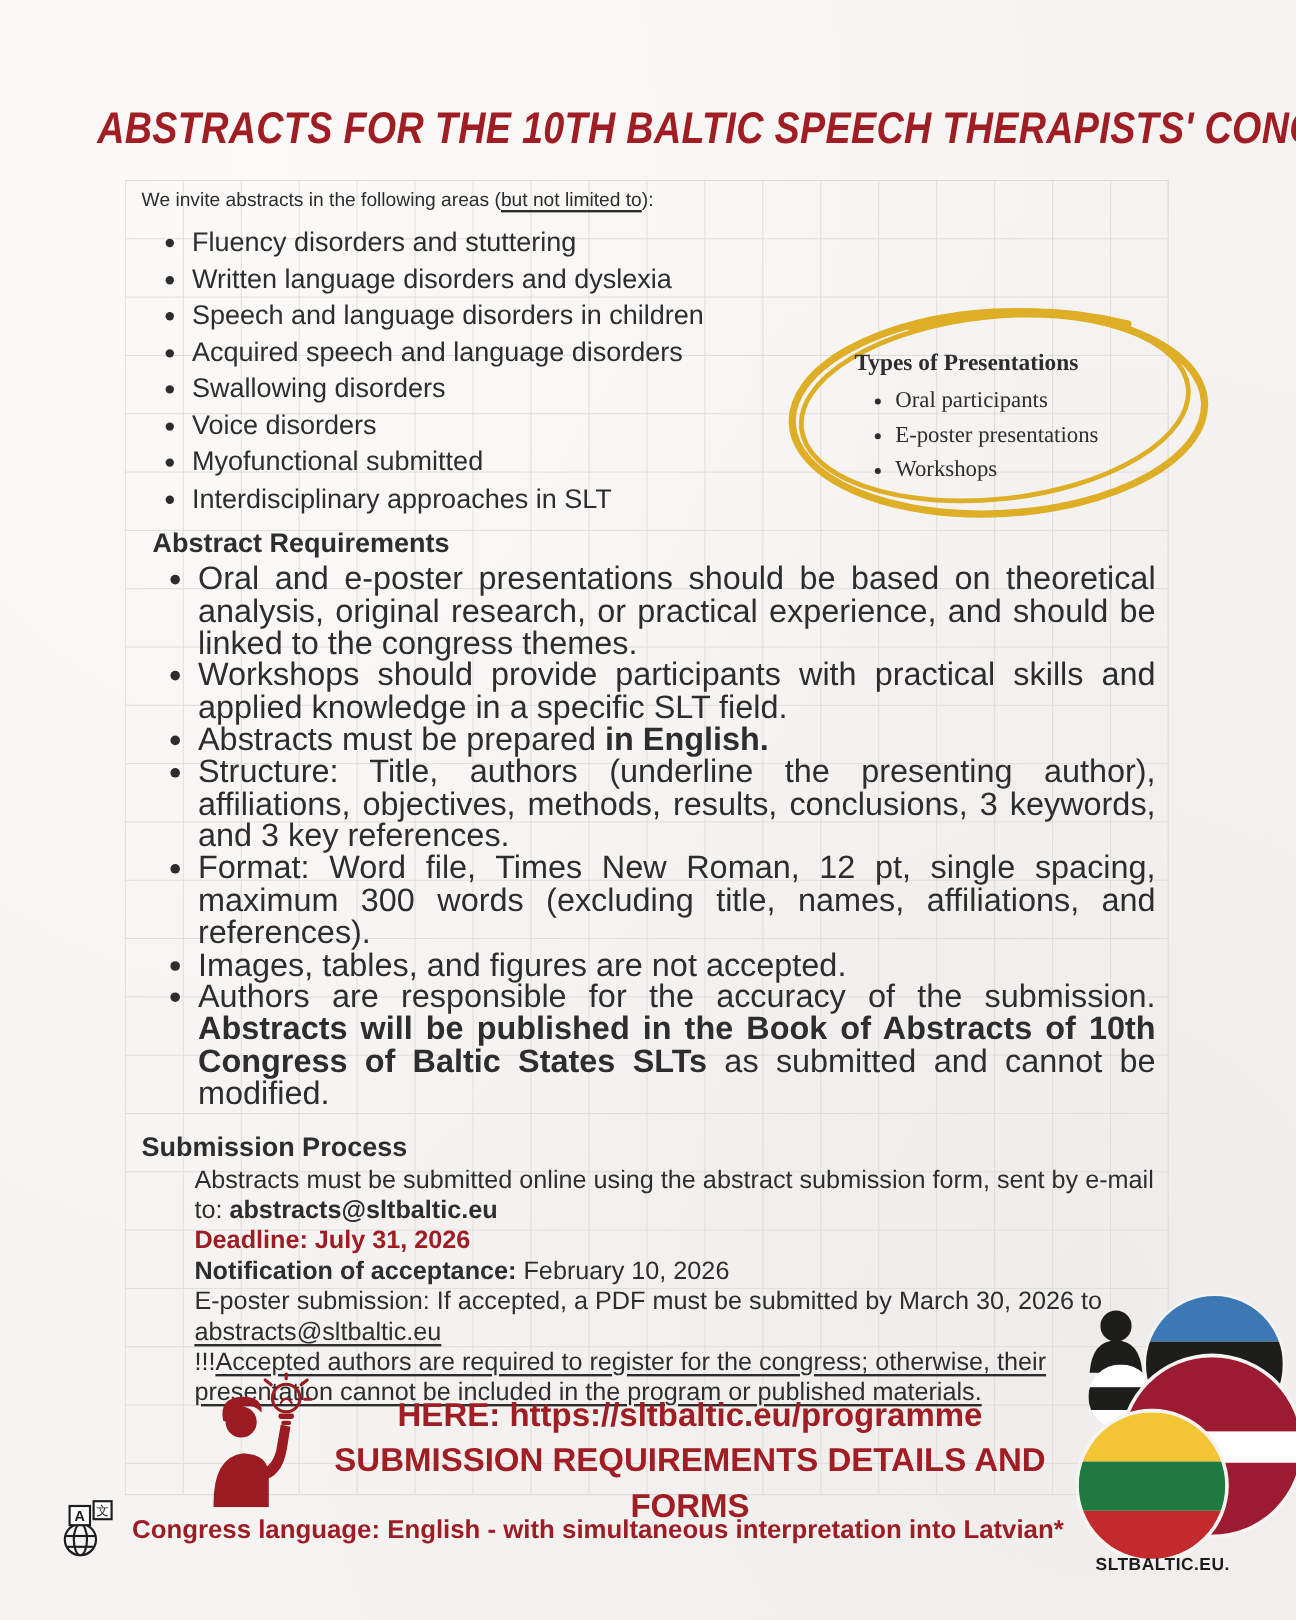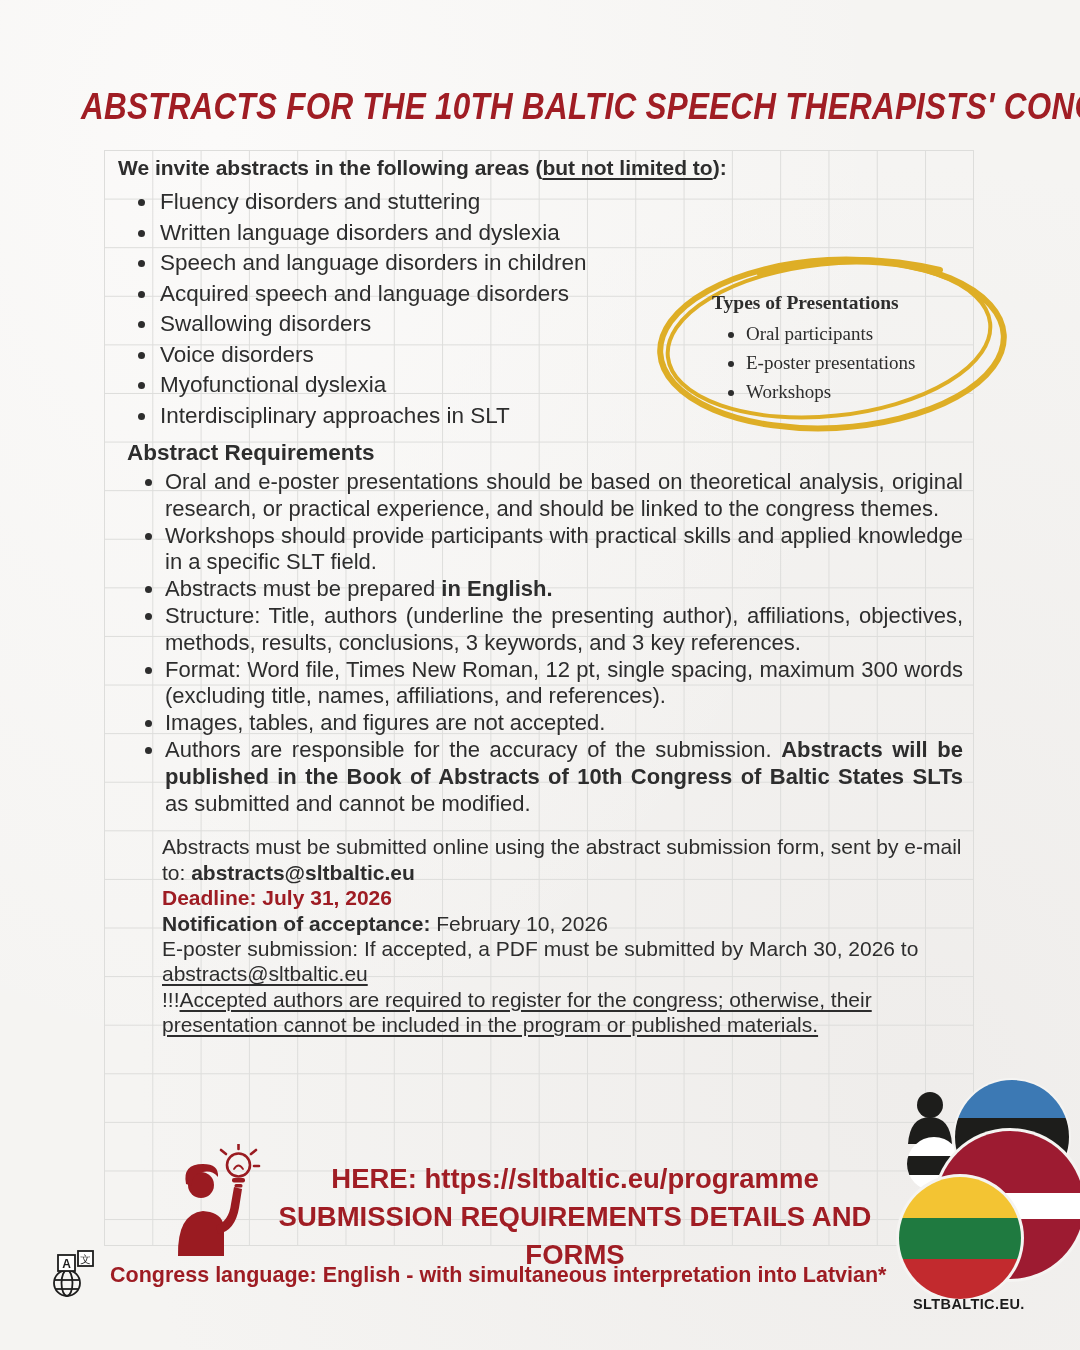--- a/index.html
+++ b/index.html
@@ -16,26 +16,26 @@
     color:#a01d24; white-space:nowrap; transform:scaleX(.85);
   }
   .sheet{
     position:absolute; left:104px; top:150px; width:869px; height:1095px;
     background-image:linear-gradient(#dddddb 1px, transparent 1px),
                      linear-gradient(90deg,#dddddb 1px, transparent 1px);
     background-size:48.3px 48.6px;
     border-right:1px solid #dddddb; border-bottom:1px solid #dddddb;
   }
   .content{position:absolute; left:118px; top:153px; width:845px;}
-  .areas-heading{font-size:21px; line-height:30px; font-weight:bold;}
+  .areas-heading{font-size:16px; line-height:30px; font-weight:normal;}
   ul.plain-list{margin:4px 0 0; padding-left:40px; font-size:22.5px; line-height:30.5px;}
   ul.plain-list li{padding-left:2px;}
   .req{margin-top:8px; padding-left:9px;}
   .section-heading{font-size:22.5px; line-height:28px; font-weight:bold;}
-  ul.req-list{margin:2px 0 17px; padding-left:38px; font-size:22px; line-height:26.8px; text-align:justify;}
+  ul.req-list{margin:2px 0 17px; padding-left:38px; font-size:27px; line-height:26.8px; text-align:justify;}
   .sub{margin-top:17px;}
   .sub-lines{margin-top:1px;}
   .sub-line{font-size:21px; line-height:25.4px;margin-left:44px;}
   .b{font-weight:bold;}
   .u{text-decoration:underline; text-decoration-thickness:2px; text-underline-offset:3px;}
   .r{color:#9e1c23;}
   .types-circle{position:absolute; left:650px; top:252px; width:362px; height:182px; z-index:1;}
   .types{position:absolute; left:712px; top:290px; width:260px; z-index:2;font-family:Liberation Serif, serif;}
   .types-heading{font-size:19.5px; font-weight:bold; line-height:26px;}
   ul.types-list{margin:3px 0 0; padding-left:34px; font-size:19px; line-height:29px;}
@@ -68,38 +68,39 @@
 
   <div class="content">
     <div class="areas-heading"><span>We invite abstracts in the following areas (</span><span class="u">but not limited to</span><span>):</span></div>
     <ul class="plain-list">
         <li>Fluency disorders and stuttering</li>
         <li>Written language disorders and dyslexia</li>
         <li>Speech and language disorders in children</li>
         <li>Acquired speech and language disorders</li>
         <li>Swallowing disorders</li>
         <li>Voice disorders</li>
-        <li>Myofunctional dyslexia</li>
+        <li>Myofunctional submitted</li>
         <li>Interdisciplinary approaches in SLT</li>
       </ul>
 
     <div class="req">
       <div class="section-heading">Abstract Requirements</div>
       <ul class="req-list">
           <li>Oral and e-poster presentations should be based on theoretical analysis, original research, or practical experience, and should be linked to the congress themes.</li>
           <li>Workshops should provide participants with practical skills and applied knowledge in a specific SLT field.</li>
           <li><span>Abstracts must be prepared </span><span class="b">in English.</span></li>
           <li>Structure: Title, authors (underline the presenting author), affiliations, objectives, methods, results, conclusions, 3 keywords, and 3 key references.</li>
           <li>Format: Word file, Times New Roman, 12 pt, single spacing, maximum 300 words (excluding title, names, affiliations, and references).</li>
           <li>Images, tables, and figures are not accepted.</li>
           <li><span>Authors are responsible for the accuracy of the submission. </span><span class="b">Abstracts will be published in the Book of Abstracts of 10th Congress of Baltic States SLTs</span><span> as submitted and cannot be modified.</span></li>
         </ul>
     </div>
 
     <div class="sub">
+      <div class="section-heading">Submission Process</div>
       <div class="sub-lines">
           <div class="sub-line"><span>Abstracts must be submitted online using the abstract submission form, sent by e-mail to: </span><span class="b">abstracts@sltbaltic.eu</span></div>
           <div class="sub-line"><span class="b r">Deadline: July 31, 2026</span></div>
           <div class="sub-line"><span class="b">Notification of acceptance:</span><span> February 10, 2026</span></div>
           <div class="sub-line"><span>E-poster submission: If accepted, a PDF must be submitted by March 30, 2026 to </span><span class="u">abstracts@sltbaltic.eu</span></div>
           <div class="sub-line"><span>!!!</span><span class="u">Accepted authors are required to register for the congress; otherwise, their presentation cannot be included in the program or published materials.</span></div>
         </div>
     </div>
   </div>
 

